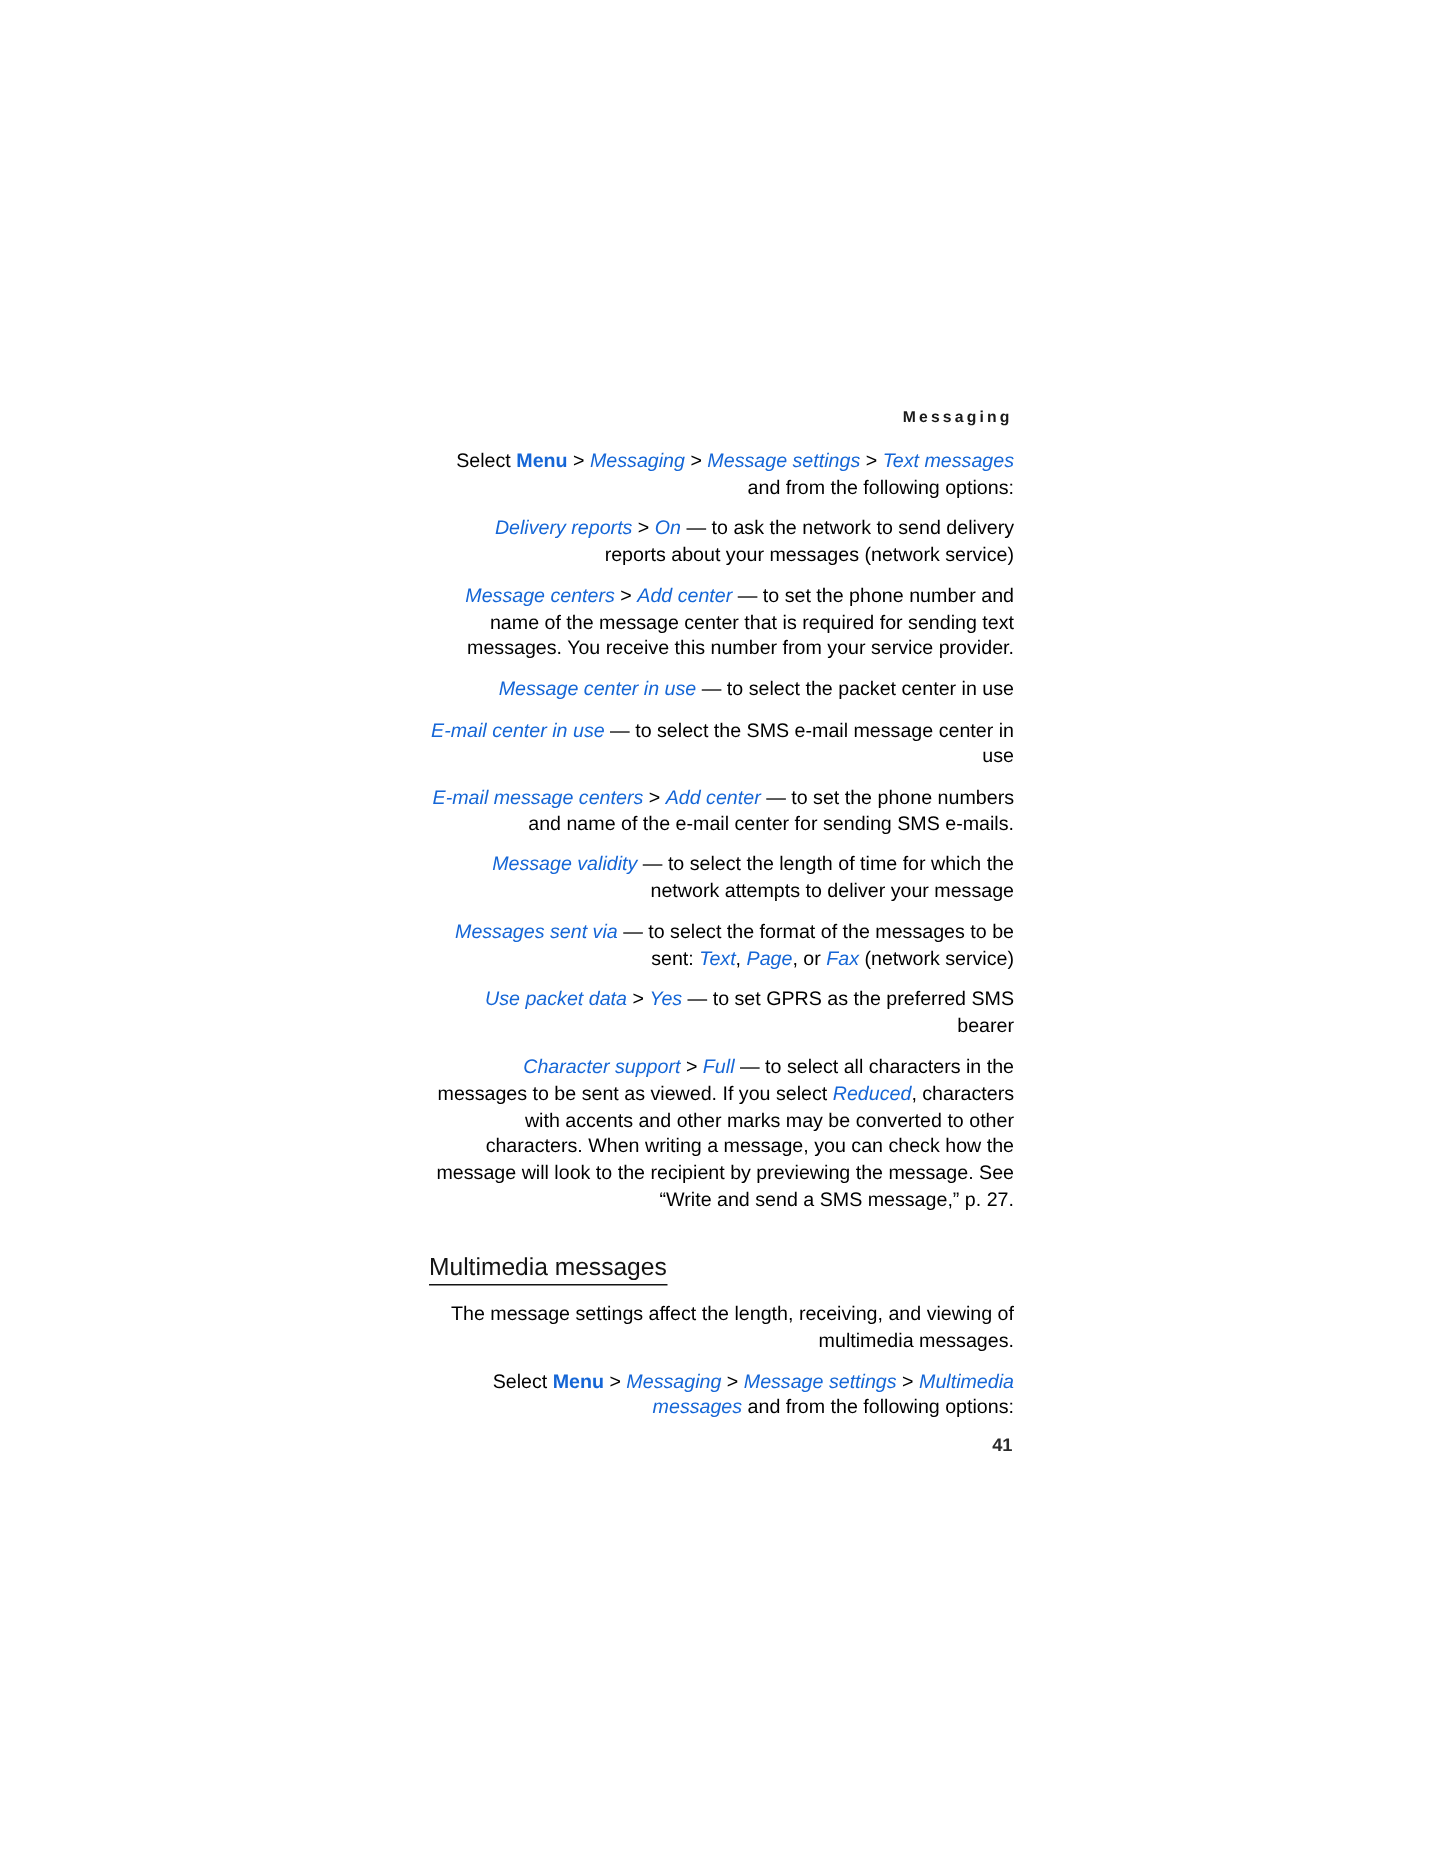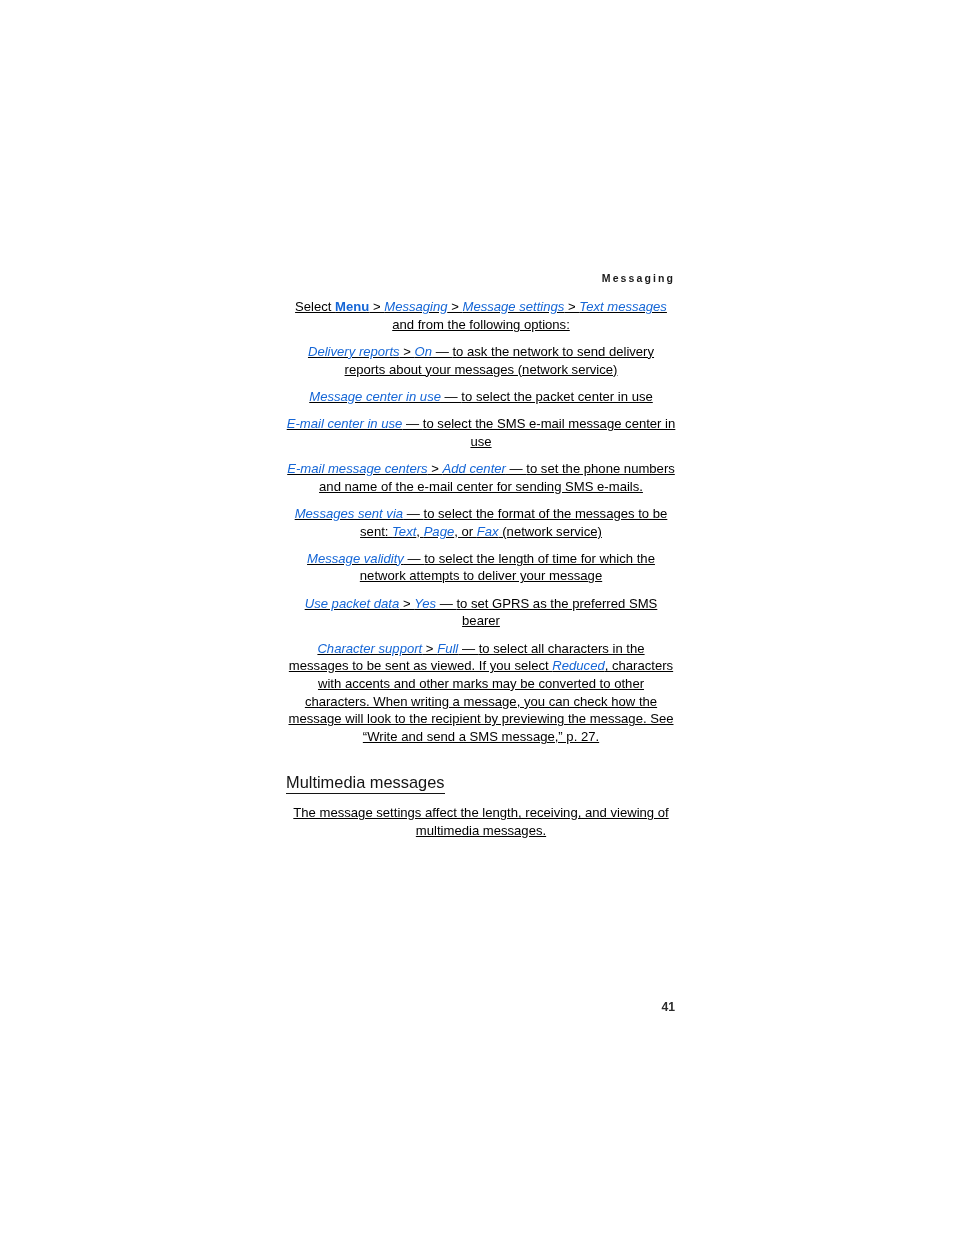--- a/index.html
+++ b/index.html
@@ -43,23 +43,22 @@
     top: 298px;
     left: 286px;
     width: 390px;
     font-size: 13.1px;
     line-height: 17.7px;
     color: #000000;
   }
 
   .para {
     margin: 0 0 9.5px 0;
-    text-align: center;
+    text-align: right;
     text-indent: 0;
-    text-decoration: underline;
   }
 
   
   .menu {
     color: #1566d6;
     font-weight: bold;
     font-style: normal;
   }
   .term {
     color: #1566d6;
@@ -87,21 +86,21 @@
     border-bottom: 1.2px solid #141414;
     padding-bottom: 1px;
   }
   .heading-wrap {
     margin: 0 0 4px 0;
   }
 
   
   .folio {
     position: absolute;
-    top: 1000px;
+    top: 956px;
     left: 0;
     width: 675px;
     text-align: right;
     font-size: 12.2px;
     font-weight: bold;
     color: #2b2b2b;
   }
 </style>
 </head>
 <body>
@@ -109,41 +108,43 @@
 <div class="page">
 
   <div class="running-head">Messaging</div>
 
   <div class="content">
 
     <p class="para"><span>Select </span><span class="menu">Menu</span><span class="sep"> &gt; </span><span class="term">Messaging</span><span class="sep"> &gt; </span><span class="term">Message settings</span><span class="sep"> &gt; </span><span class="term">Text messages</span><span> and from the following options:</span></p>
 
     <p class="para"><span class="term">Delivery reports</span><span class="sep"> &gt; </span><span class="term">On</span><span class="dash"> — </span><span>to ask the network to send delivery reports about your messages (network service)</span></p>
 
+    <p class="para"><span class="term">Message centers</span><span class="sep"> &gt; </span><span class="term">Add center</span><span class="dash"> — </span><span>to set the phone number and name of the message center that is required for sending text messages. You receive this number from your service provider.</span></p>
 
     <p class="para"><span class="term">Message center in use</span><span class="dash"> — </span><span>to select the packet center in use</span></p>
 
     <p class="para"><span class="term">E-mail center in use</span><span class="dash"> — </span><span>to select the SMS e-mail message center in use</span></p>
 
     <p class="para"><span class="term">E-mail message centers</span><span class="sep"> &gt; </span><span class="term">Add center</span><span class="dash"> — </span><span>to set the phone numbers and name of the e-mail center for sending SMS e-mails.</span></p>
 
+    <p class="para"><span class="term">Message validity</span><span class="dash"> — </span><span>to select the length of time for which the network attempts to deliver your message</span></p>
+
     <p class="para"><span class="term">Messages sent via</span><span class="dash"> — </span><span>to select the format of the messages to be sent: </span><span class="term">Text</span><span class="sep">, </span><span class="term">Page</span><span class="sep">, or </span><span class="term">Fax</span><span> (network service)</span></p>
-
-    <p class="para"><span class="term">Message validity</span><span class="dash"> — </span><span>to select the length of time for which the network attempts to deliver your message</span></p>
 
     <p class="para"><span class="term">Use packet data</span><span class="sep"> &gt; </span><span class="term">Yes</span><span class="dash"> — </span><span>to set GPRS as the preferred SMS bearer</span></p>
 
     <p class="para"><span class="term">Character support</span><span class="sep"> &gt; </span><span class="term">Full</span><span class="dash"> — </span><span>to select all characters in the messages to be sent as viewed. If you select </span><span class="term">Reduced</span><span>, characters with accents and other marks may be converted to other characters. When writing a message, you can check how the message will look to the recipient by previewing the message. See “Write and send a SMS message,” p. 27.</span></p>
 
 
     <div class="heading-wrap">
       <h2 class="section-heading">Multimedia messages</h2>
     </div>
 
     <p class="para">The message settings affect the length, receiving, and viewing of multimedia messages.</p>
 
 
+    <p class="para"><span>Select </span><span class="menu">Menu</span><span class="sep"> &gt; </span><span class="term">Messaging</span><span class="sep"> &gt; </span><span class="term">Message settings</span><span class="sep"> &gt; </span><span class="term">Multimedia messages</span><span> and from the following options:</span></p>
 
   </div>
 
   <div class="folio">41</div>
 
 </div>
 
 </body></html>

